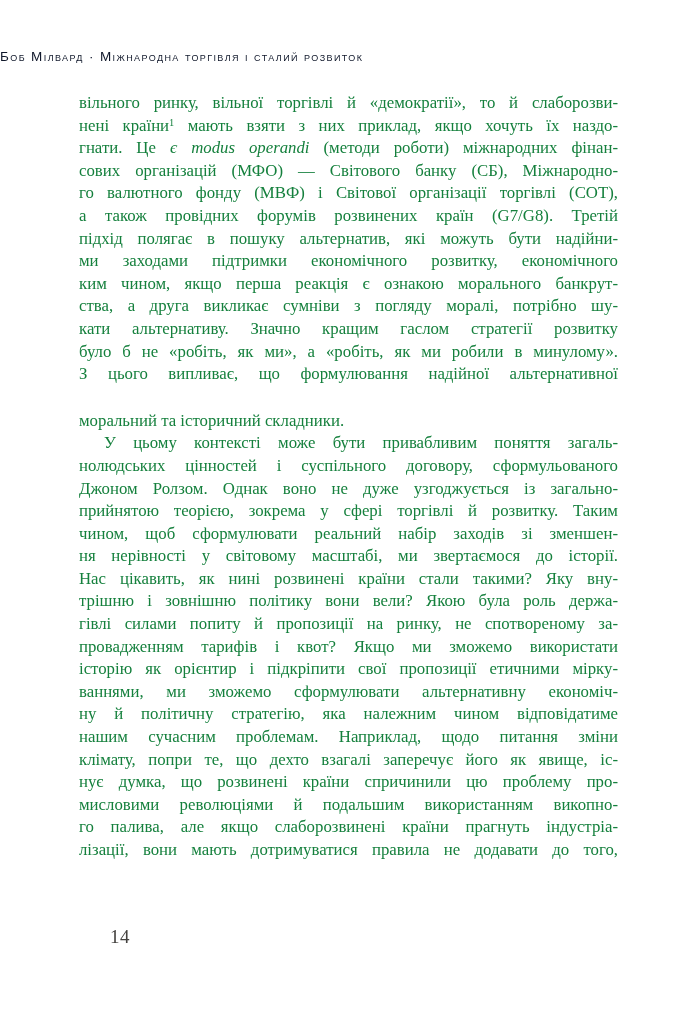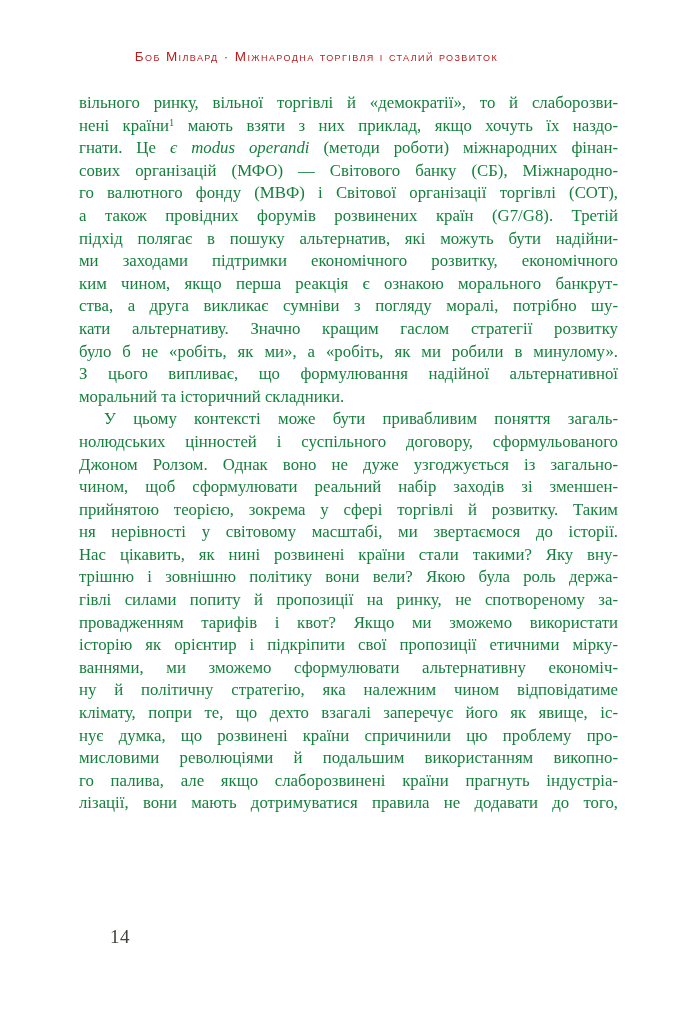--- a/index.html
+++ b/index.html
@@ -12,26 +12,25 @@
     height: 1024px;
     background: #ffffff;
     overflow: hidden;
     font-family: "Liberation Serif", "DejaVu Serif", serif;
   }
   .running-header {
     position: absolute;
     top: 49px;
     left: 0;
     width: 633px;               
-    text-align: center;
     font-family: "Liberation Sans", "DejaVu Sans", sans-serif;
     font-variant: small-caps;
     font-size: 13.5px;
     letter-spacing: 1.4px;
-    color: #b91c1c;
+    color: #0f172a;
     white-space: nowrap;
   }
   .body-text {
     position: absolute;
     top: 92px;
     left: 79px;
     width: 539px;
     font-size: 16.8px;
     color: #15803d;
   }
@@ -39,20 +38,21 @@
     height: 22.6px;
     line-height: 22.6px;
     text-align: justify;
     text-align-last: justify;
     white-space: normal;
     overflow: visible;
   }
   .line.endline {
     text-align: center;
     text-align-last: left;
+    margin-top: 24px;
   }
   .line.indent {
     padding-left: 25px;
   }
   .r-i {
     font-style: italic;
   }
   .r-sup {
     font-size: 0.62em;
     vertical-align: 0.5em;
@@ -85,30 +85,31 @@
       <div class="line"><span>ми заходами підтримки економічного розвитку, економічного</span></div>
       <div class="line"><span>ким чином, якщо перша реакція є ознакою морального банкрут-</span></div>
       <div class="line"><span>ства, а друга викликає сумніви з погляду моралі, потрібно шу-</span></div>
       <div class="line"><span>кати альтернативу. Значно кращим гаслом стратегії розвитку</span></div>
       <div class="line"><span>було б не «робіть, як ми», а «робіть, як ми робили в минулому».</span></div>
       <div class="line"><span>З цього випливає, що формулювання надійної альтернативної</span></div>
       <div class="line endline"><span>моральний та історичний складники.</span></div>
       <div class="line indent"><span>У цьому контексті може бути привабливим поняття загаль-</span></div>
       <div class="line"><span>нолюдських цінностей і суспільного договору, сформульованого</span></div>
       <div class="line"><span>Джоном Ролзом. Однак воно не дуже узгоджується із загально-</span></div>
+      <div class="line"><span>прийнятою теорією, зокрема у сфері торгівлі й розвитку. Таким</span></div>
       <div class="line"><span>чином, щоб сформулювати реальний набір заходів зі зменшен-</span></div>
-      <div class="line"><span>прийнятою теорією, зокрема у сфері торгівлі й розвитку. Таким</span></div>
       <div class="line"><span>ня нерівності у світовому масштабі, ми звертаємося до історії.</span></div>
       <div class="line"><span>Нас цікавить, як нині розвинені країни стали такими? Яку вну-</span></div>
       <div class="line"><span>трішню і зовнішню політику вони вели? Якою була роль держа-</span></div>
       <div class="line"><span>гівлі силами попиту й пропозиції на ринку, не спотвореному за-</span></div>
       <div class="line"><span>провадженням тарифів і квот? Якщо ми зможемо використати</span></div>
       <div class="line"><span>історію як орієнтир і підкріпити свої пропозиції етичними мірку-</span></div>
       <div class="line"><span>ваннями, ми зможемо сформулювати альтернативну економіч-</span></div>
       <div class="line"><span>ну й політичну стратегію, яка належним чином відповідатиме</span></div>
+      <div class="line"><span>нашим сучасним проблемам. Наприклад, щодо питання зміни</span></div>
       <div class="line"><span>клімату, попри те, що дехто взагалі заперечує його як явище, іс-</span></div>
       <div class="line"><span>нує думка, що розвинені країни спричинили цю проблему про-</span></div>
       <div class="line"><span>мисловими революціями й подальшим використанням викопно-</span></div>
       <div class="line"><span>го палива, але якщо слаборозвинені країни прагнуть індустріа-</span></div>
       <div class="line"><span>лізації, вони мають дотримуватися правила не додавати до того,</span></div>
     </div>
 
   <div class="page-number">14</div>
 </div>
 

